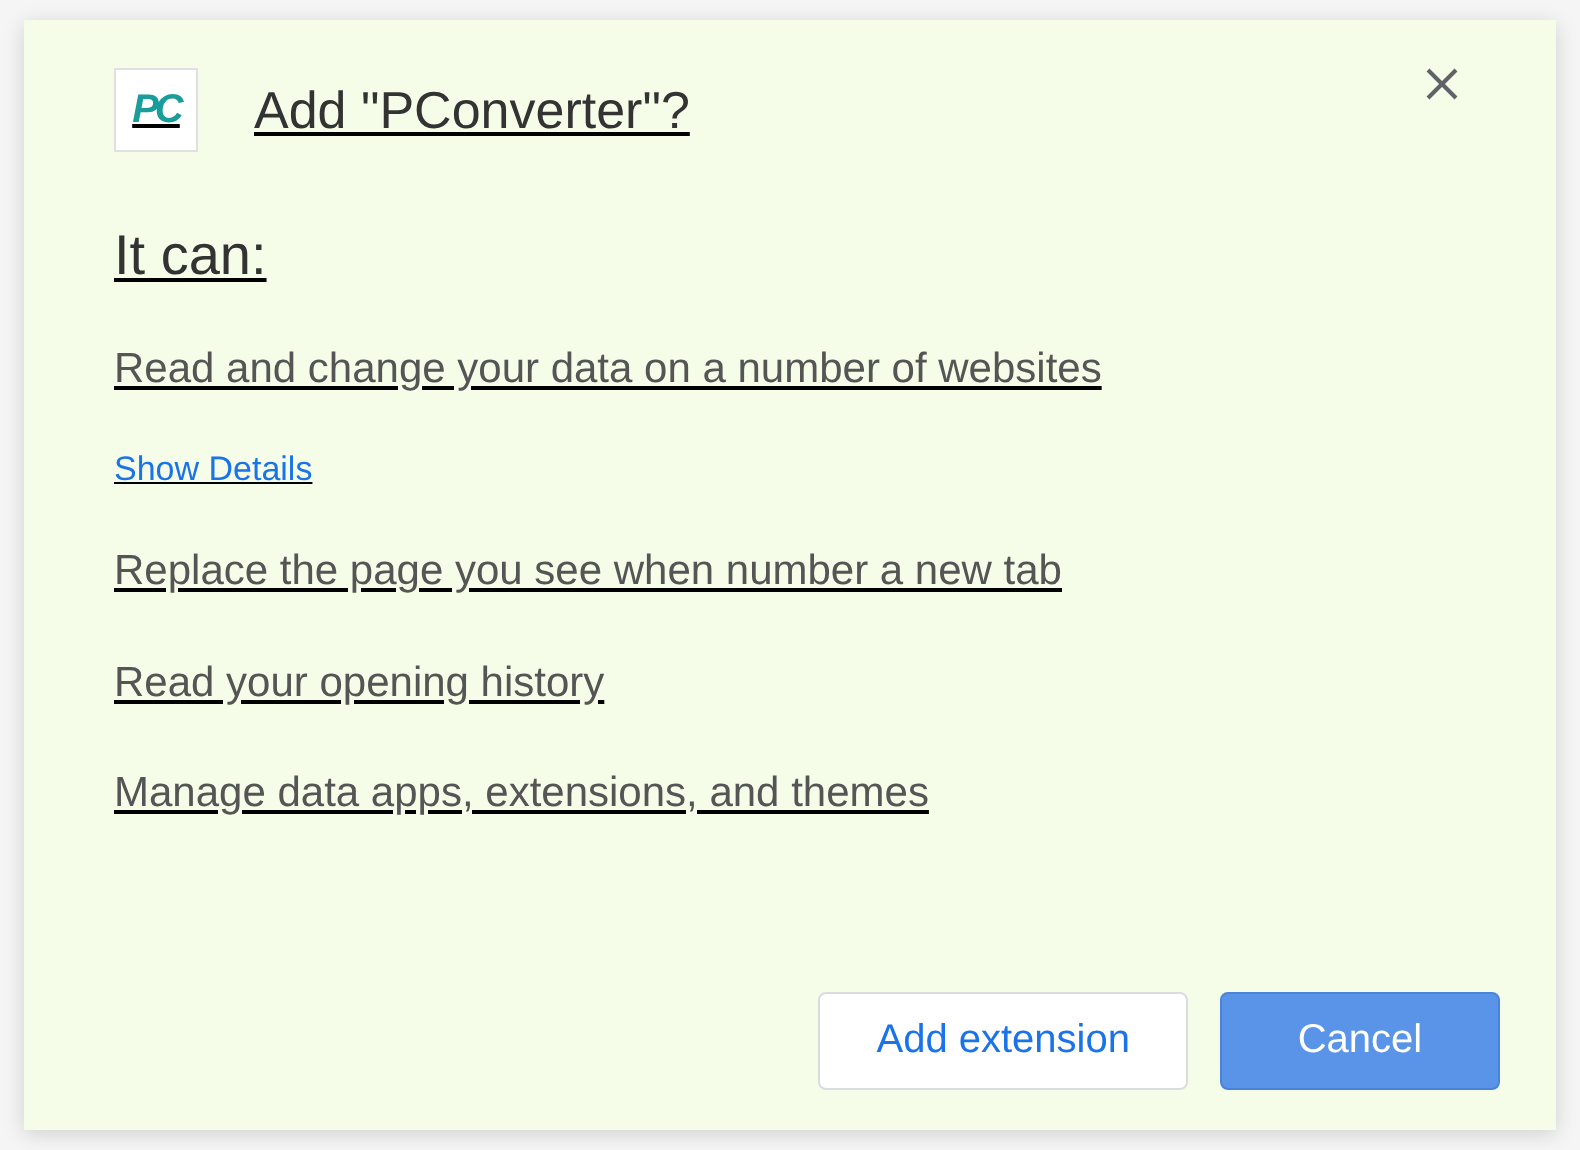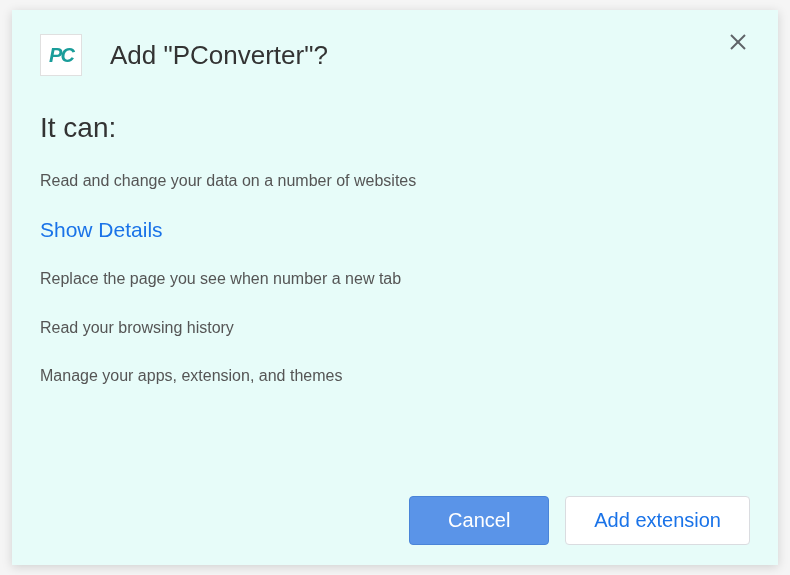--- a/index.html
+++ b/index.html
@@ -28,24 +28,25 @@
       z-index: 0;
       white-space: nowrap;
       letter-spacing: -5px;
     }
     .dialog {
       position: absolute;
       left: 12px;
       top: 10px;
       width: 766px;
       height: 555px;
-      background: #5eead4;
+      background: #bef264;
       box-shadow: 0 2px 10px rgba(0,0,0,0.15);
       z-index: 1;
-      padding: 24px 28px;
+      padding: 24px 45px;
+      text-decoration: underline;
     }
     .dialog-header {
       display: flex;
       align-items: flex-start;
       margin-bottom: 36px;
     }
     .ext-icon {
       width: 42px;
       height: 42px;
       background: #ffffff;
@@ -81,27 +82,27 @@
       font-size: 24px;
       line-height: 1;
       margin-top: -4px;
     }
     .permissions-intro {
       font-size: 28px;
       color: #333333;
       margin-bottom: 26px;
     }
     .permission-item {
-      font-size: 16px;
+      font-size: 21px;
       color: #555555;
       margin-bottom: 26px;
       line-height: 1.4;
     }
     .show-details {
-      font-size: 21px;
+      font-size: 17px;
       color: #1a73e8;
       cursor: pointer;
       margin-bottom: 26px;
       display: block;
     }
     .dialog-footer {
       position: absolute;
       bottom: 20px;
       right: 28px;
       display: flex;
@@ -154,21 +155,21 @@
       </div>
     </div>
 
     <div class="permissions-intro">It can:</div>
 
     <div class="permission-item">Read and change your data on a number of websites</div>
 
     <span class="show-details">Show Details</span>
 
     <div class="permission-item">Replace the page you see when number a new tab</div>
-    <div class="permission-item">Read your browsing history</div>
-    <div class="permission-item">Manage your apps, extension, and themes</div>
+    <div class="permission-item">Read your opening history</div>
+    <div class="permission-item">Manage data apps, extensions, and themes</div>
   </div>
 
   <div class="dialog-footer" style="z-index:2;">
+    <button class="btn btn-primary">Add extension</button>
     <button class="btn btn-secondary">Cancel</button>
-    <button class="btn btn-primary">Add extension</button>
   </div>
 </div>
 
 </body></html>

